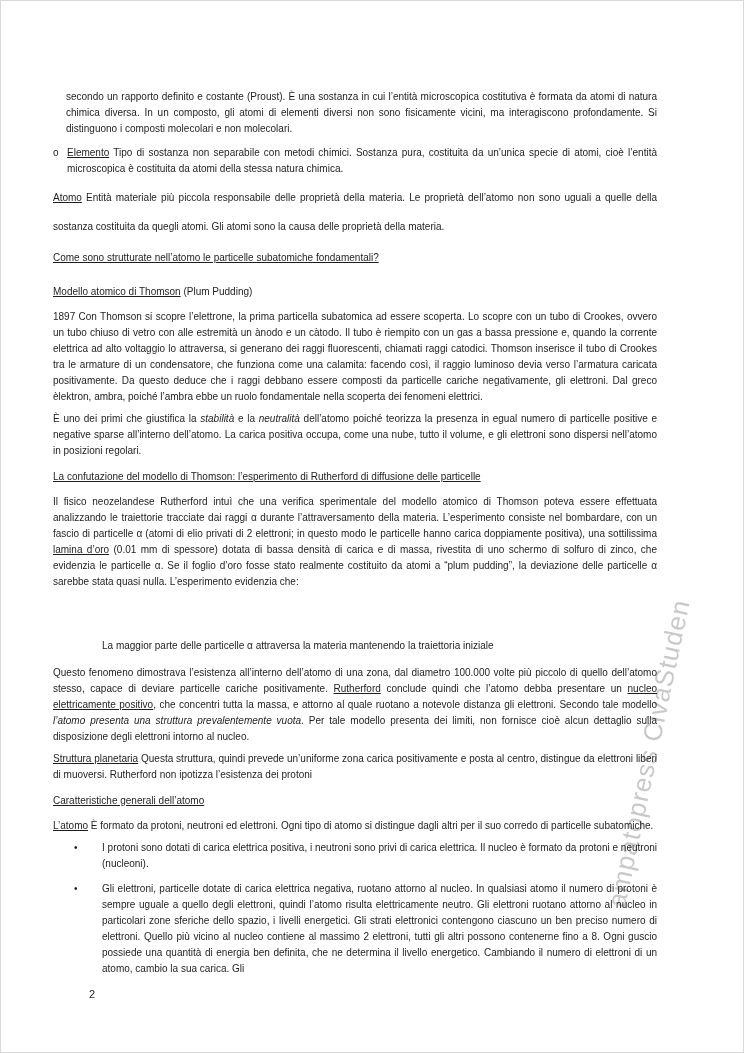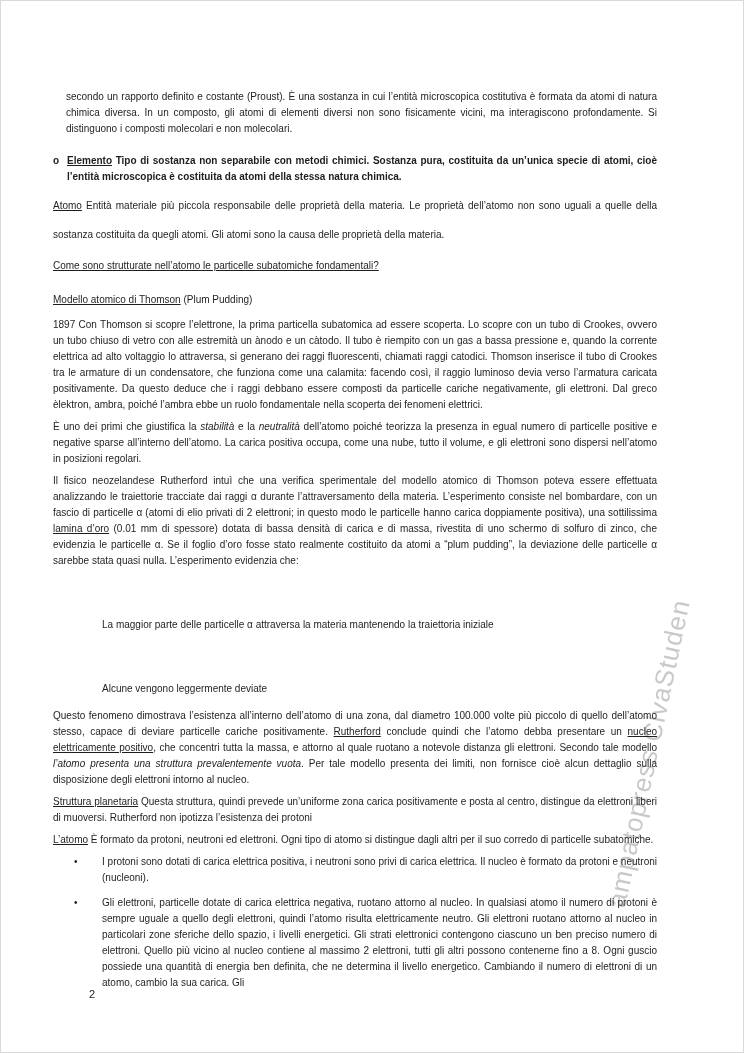--- a/index.html
+++ b/index.html
@@ -10,21 +10,21 @@
   }
   .content{
     position:relative;z-index:1;
     padding:88px 86px 0 52px;
     font-size:10px;line-height:16px;color:#1e1e1e;
   }
   .block{text-align:justify;margin:0 0 6px 0;}
   .u{text-decoration:underline;}
   .it{font-style:italic;}
   .cont{padding-left:13px;}
-  .item-o{padding-left:14px;text-indent:-14px;margin-top:16px;font-weight:bold;}
+  .item-o{padding-left:14px;text-indent:-14px;margin-top:8px;}
   .item-o .marker{display:inline-block;width:14px;text-indent:0;}
   .bullet{padding-left:28px;text-indent:-28px;margin-bottom:9px;margin-top:4px;margin-left:21px;}
   .bullet .marker{display:inline-block;width:28px;text-indent:0;}
   .indent{margin-left:49px;text-align:left;margin-bottom:11px;margin-top:48px;}
   .lh2{line-height:29px;margin-bottom:2px;}
   .q{margin-bottom:12px;}
   .h{margin-top:10px;margin-bottom:9px;}
   .watermark{
     position:absolute;z-index:0;left:413px;top:737px;width:470px;
     text-align:center;transform:rotate(-78deg);
@@ -41,23 +41,24 @@
 <div class="page">
   <div class="watermark" style="color: rgb(201, 201, 201);">ampatopress CivaStuden</div>
   <div class="content">
       <div class="block cont"><span>secondo un rapporto definito e costante (Proust). È una sostanza in cui l’entità microscopica costitutiva è formata da atomi di natura chimica diversa. In un composto, gli atomi di elementi diversi non sono fisicamente vicini, ma interagiscono profondamente. Si distinguono i composti molecolari e non molecolari.</span></div>
       <div class="block item-o"><span class="marker">o</span><span class="u">Elemento</span><span> Tipo di sostanza non separabile con metodi chimici. Sostanza pura, costituita da un’unica specie di atomi, cioè l’entità microscopica è costituita da atomi della stessa natura chimica.</span></div>
       <div class="block lh2"><span class="u">Atomo</span><span> Entità materiale più piccola responsabile delle proprietà della materia. Le proprietà dell’atomo non sono uguali a quelle della sostanza costituita da quegli atomi. Gli atomi sono la causa delle proprietà della materia.</span></div>
       <div class="block lh2 q"><span class="u">Come sono strutturate nell’atomo le particelle subatomiche fondamentali?</span></div>
       <div class="block h"><span class="u">Modello atomico di Thomson</span><span> (Plum Pudding)</span></div>
       <div class="block"><span>1897 Con Thomson si scopre l’elettrone, la prima particella subatomica ad essere scoperta. Lo scopre con un tubo di Crookes, ovvero un tubo chiuso di vetro con alle estremità un ànodo e un càtodo. Il tubo è riempito con un gas a bassa pressione e, quando la corrente elettrica ad alto voltaggio lo attraversa, si generano dei raggi fluorescenti, chiamati raggi catodici. Thomson inserisce il tubo di Crookes tra le armature di un condensatore, che funziona come una calamita: facendo così, il raggio luminoso devia verso l’armatura caricata positivamente. Da questo deduce che i raggi debbano essere composti da particelle cariche negativamente, gli elettroni. Dal greco èlektron, ambra, poiché l’ambra ebbe un ruolo fondamentale nella scoperta dei fenomeni elettrici.</span></div>
       <div class="block gap"><span>È uno dei primi che giustifica la </span><span class="it">stabilità</span><span> e la </span><span class="it">neutralità</span><span> dell’atomo poiché teorizza la presenza in egual numero di particelle positive e negative sparse all’interno dell’atomo. La carica positiva occupa, come una nube, tutto il volume, e gli elettroni sono dispersi nell’atomo in posizioni regolari.</span></div>
+      <div class="block h"><span class="u">La confutazione del modello di Thomson: l’esperimento di Rutherford di diffusione delle particelle</span></div>
       <div class="block"><span>Il fisico neozelandese Rutherford intuì che una verifica sperimentale del modello atomico di Thomson poteva essere effettuata analizzando le traiettorie tracciate dai raggi α durante l’attraversamento della materia. L’esperimento consiste nel bombardare, con un fascio di particelle α (atomi di elio privati di 2 elettroni; in questo modo le particelle hanno carica doppiamente positiva), una sottilissima </span><span class="u">lamina d’oro</span><span> (0.01 mm di spessore) dotata di bassa densità di carica e di massa, rivestita di uno schermo di solfuro di zinco, che evidenzia le particelle α. Se il foglio d’oro fosse stato realmente costituito da atomi a “plum pudding”, la deviazione delle particelle α sarebbe stata quasi nulla. L’esperimento evidenzia che:</span></div>
       <div class="block indent"><span>La maggior parte delle particelle α attraversa la materia mantenendo la traiettoria iniziale</span></div>
-      <div class="block indent"><span>Alcune vengono leggermente deviate</span></div>
       <div class="block"><span>Questo fenomeno dimostrava l’esistenza all’interno dell’atomo di una zona, dal diametro 100.000 volte più piccolo di quello dell’atomo stesso, capace di deviare particelle cariche positivamente. </span><span class="u">Rutherford</span><span> conclude quindi che l’atomo debba presentare un </span><span class="u">nucleo elettricamente positivo</span><span>, che concentri tutta la massa, e attorno al quale ruotano a notevole distanza gli elettroni. Secondo tale modello </span><span class="it">l’atomo presenta una struttura prevalentemente vuota</span><span>. Per tale modello presenta dei limiti, non fornisce cioè alcun dettaglio sulla disposizione degli elettroni intorno al nucleo.</span></div>
       <div class="block"><span class="u">Struttura planetaria</span><span> Questa struttura, quindi prevede un’uniforme zona carica positivamente e posta al centro, distingue da elettroni liberi di muoversi. Rutherford non ipotizza l’esistenza dei protoni</span></div>
+      <div class="block h"><span class="u">Caratteristiche generali dell’atomo</span></div>
       <div class="block"><span class="u">L’atomo</span><span> È formato da protoni, neutroni ed elettroni. Ogni tipo di atomo si distingue dagli altri per il suo corredo di particelle subatomiche.</span></div>
       <div class="block bullet"><span class="marker">•</span><span>I protoni sono dotati di carica elettrica positiva, i neutroni sono privi di carica elettrica. Il nucleo è formato da protoni e neutroni (nucleoni).</span></div>
       <div class="block bullet"><span class="marker">•</span><span>Gli elettroni, particelle dotate di carica elettrica negativa, ruotano attorno al nucleo. In qualsiasi atomo il numero di protoni è sempre uguale a quello degli elettroni, quindi l’atomo risulta elettricamente neutro. Gli elettroni ruotano attorno al nucleo in particolari zone sferiche dello spazio, i livelli energetici. Gli strati elettronici contengono ciascuno un ben preciso numero di elettroni. Quello più vicino al nucleo contiene al massimo 2 elettroni, tutti gli altri possono contenerne fino a 8. Ogni guscio possiede una quantità di energia ben definita, che ne determina il livello energetico. Cambiando il numero di elettroni di un atomo, cambio la sua carica. Gli</span></div>
     </div>
   <div class="footer">2</div>
 </div>
 
 </body></html>

